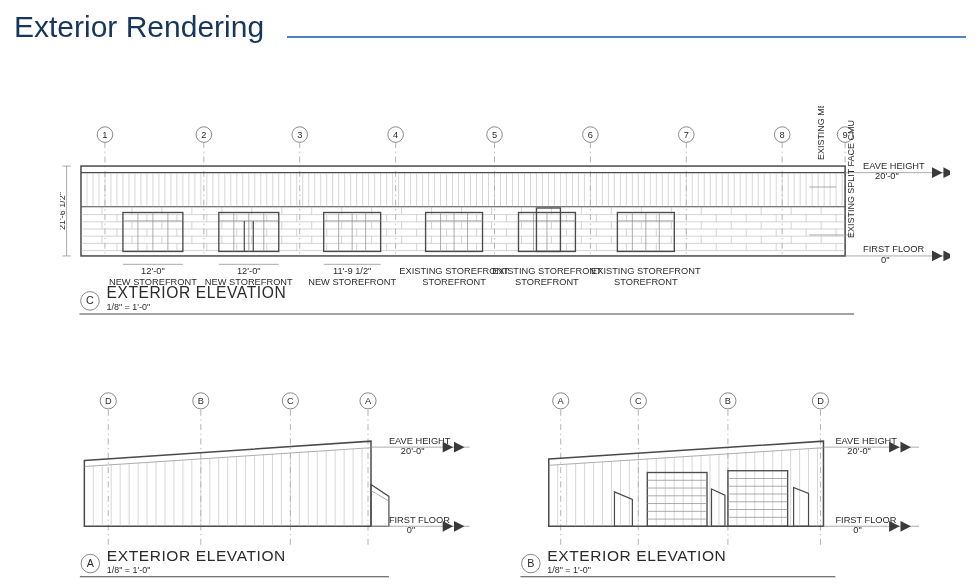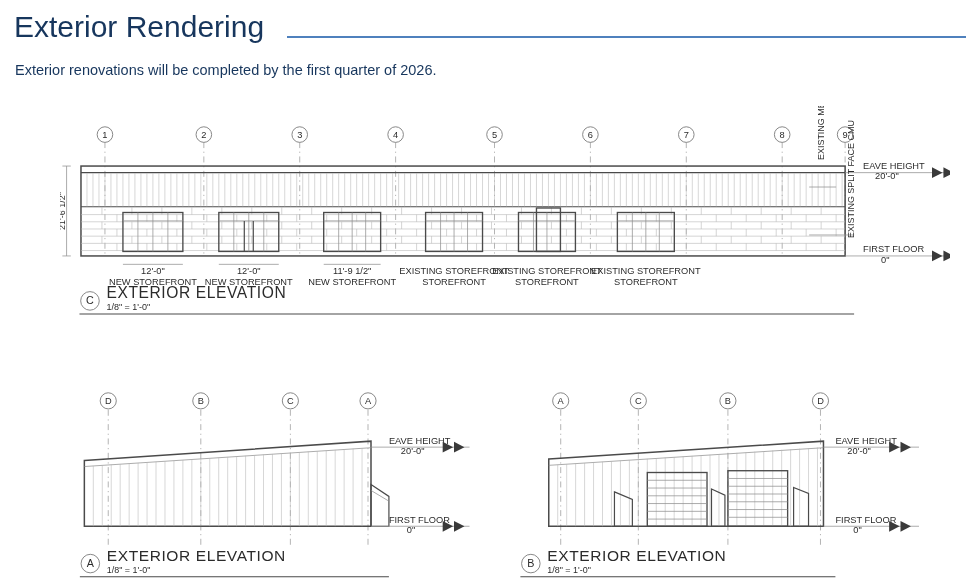--- a/index.html
+++ b/index.html
@@ -80,21 +80,20 @@
   .brick { stroke: #b9b9b9; fill: none; stroke-width: 0.2; }
   .bub { stroke: #7a7a7a; fill: #ffffff; stroke-width: 0.3; }
   .solidfill { fill: #3a3a3a; }
 </style>
 </head>
 <body>
 
 <div class="header">
   <div class="title">Exterior Rendering</div>
   <div class="title-rule"></div>
-  <div class="subtitle">Exterior renovations will be completed by the first quarter of 2026.</div>
 </div>
 
 <div class="sheet">
 
   <svg class="dwg" style="left:60px; top:10px;" width="890" height="210" viewBox="0 0 297 70">
 
     <g>
       <line class="dash" x1="15" y1="12" x2="15" y2="50"></line>
       <line class="dash" x1="48" y1="12" x2="48" y2="50"></line>
       <line class="dash" x1="80" y1="12" x2="80" y2="50"></line>

